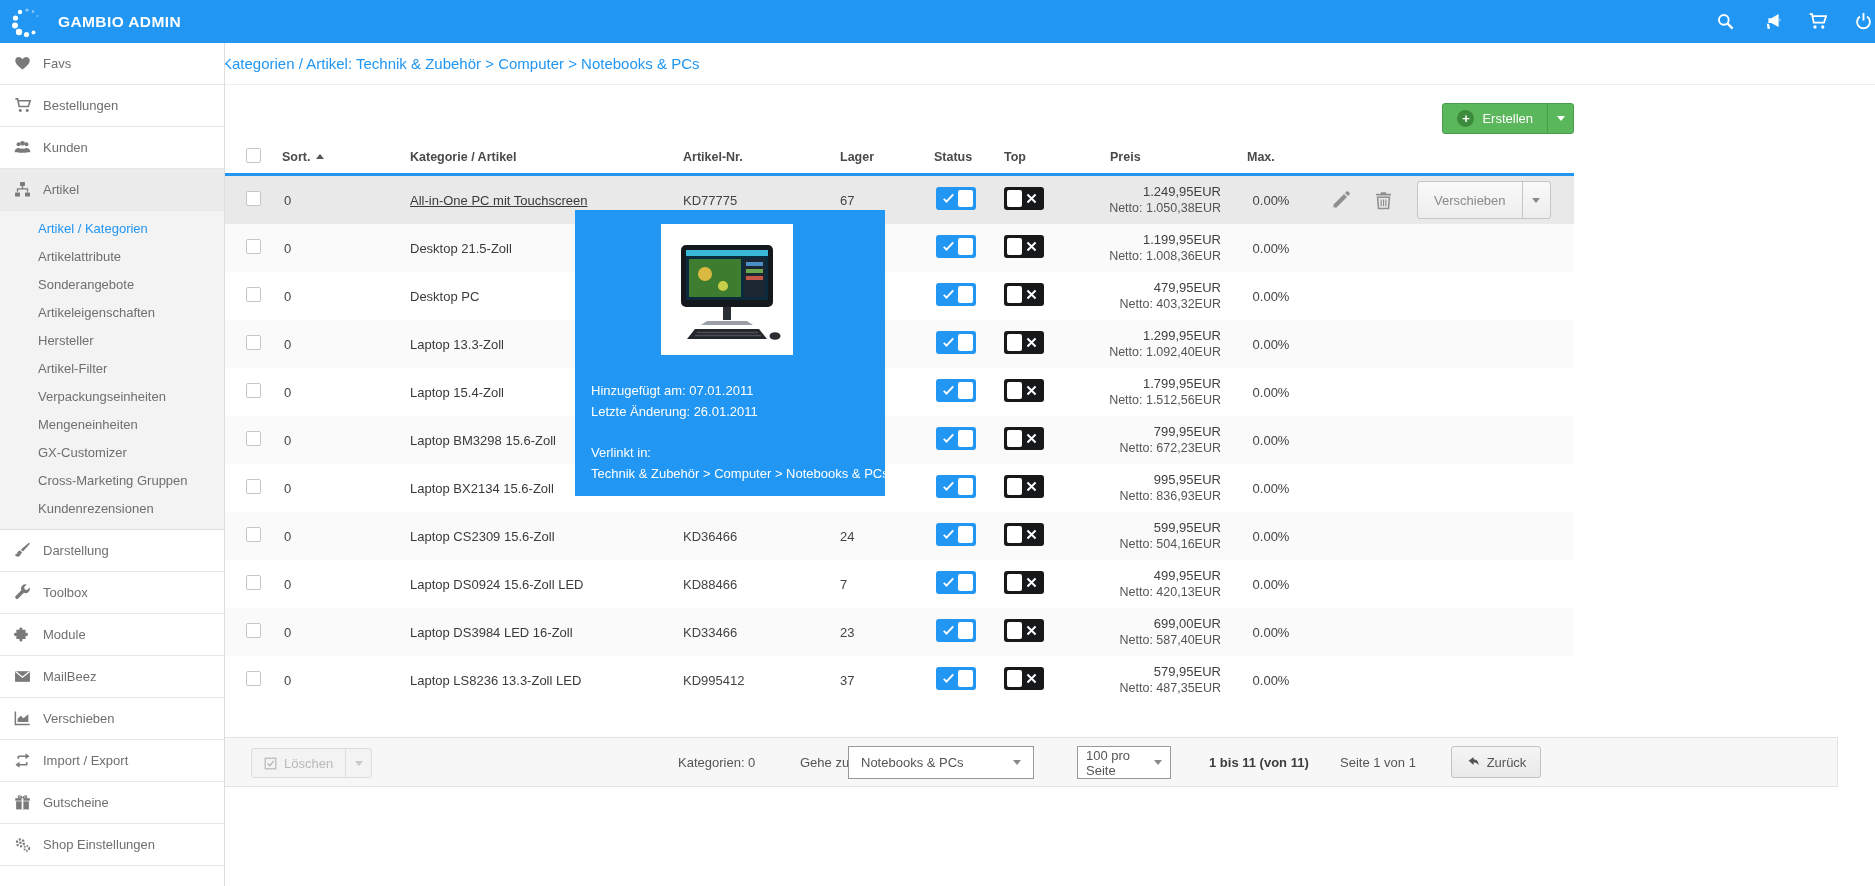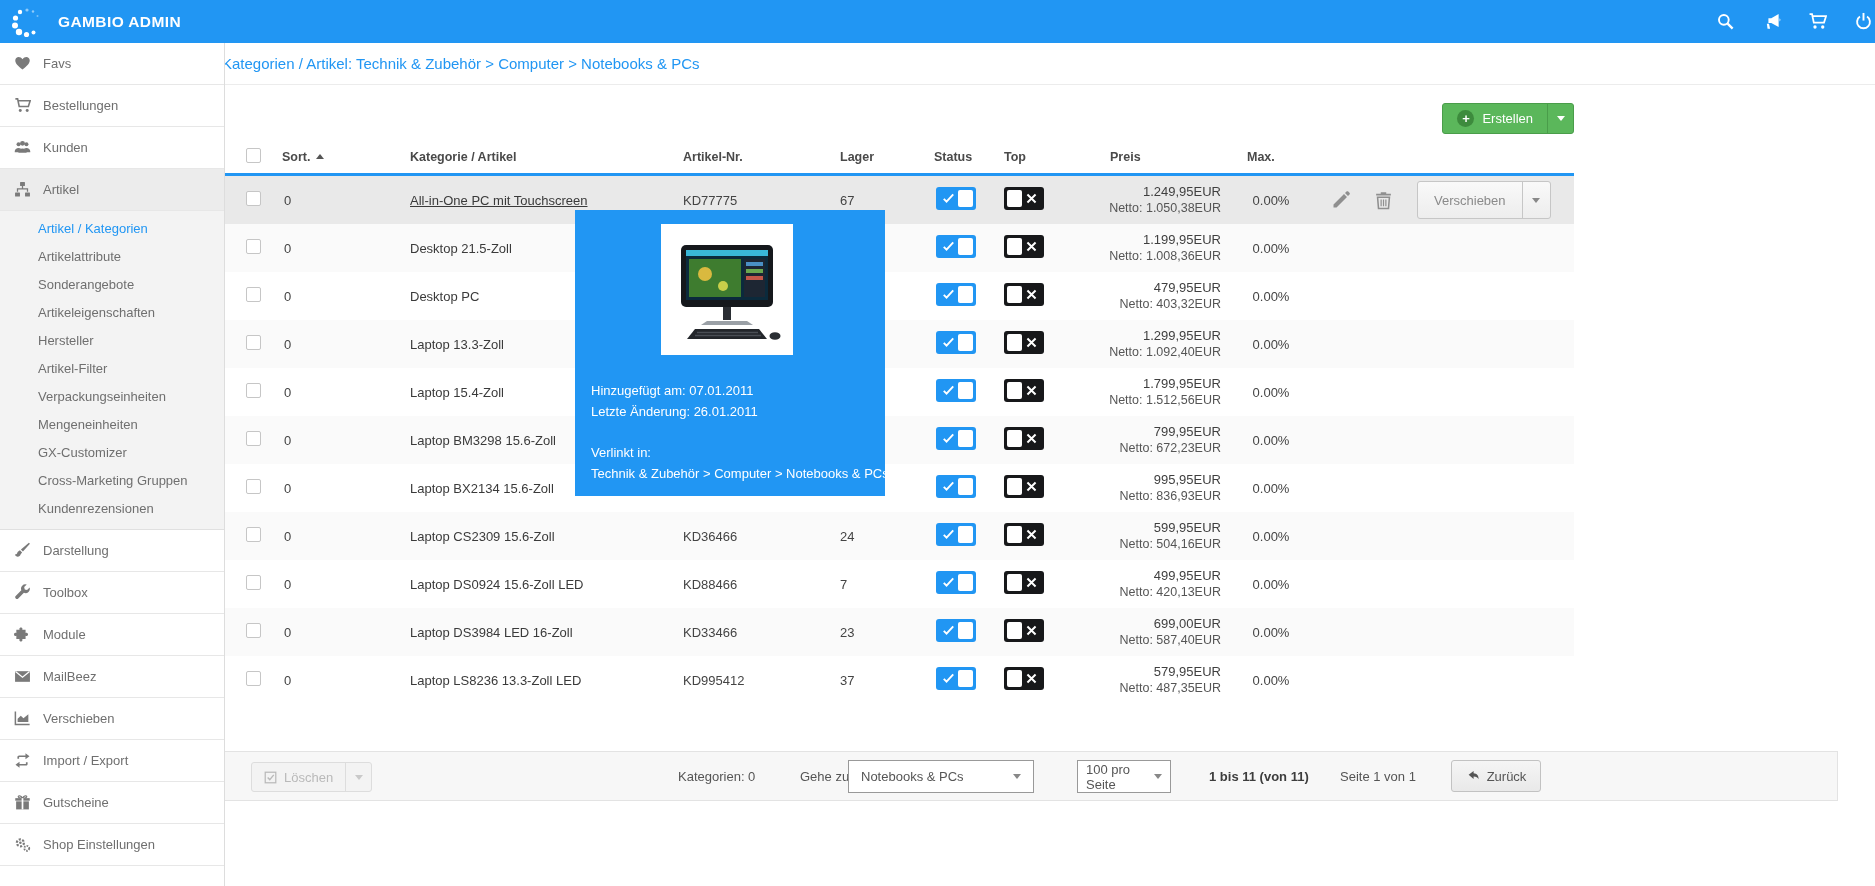--- a/index.html
+++ b/index.html
@@ -86,21 +86,21 @@
   .caret-gray { width:0; height:0; border-left:4px solid transparent; border-right:4px solid transparent; border-top:5px solid #888; }
 
   
   .tooltip { position:absolute; left:353px; top:70px; width:310px; height:286px; background:#2196f3; color:#fff; z-index:6; font-size:13px; }
   .tooltip .img-box { position:absolute; left:86px; top:14px; width:132px; height:131px; background:#fff; }
   .tooltip .img-box svg { width:120px; height:120px; margin:5px 6px; }
   .tt-dates { position:absolute; left:16px; top:170px; line-height:21px; }
   .tt-linked { position:absolute; left:16px; top:232px; line-height:21px; padding-right:10px; white-space:nowrap; }
 
   
-  .footer-bar { position:relative; margin-top:47px; width:1616px; height:50px; background:#f7f7f7; border:1px solid #e3e3e3; }
+  .footer-bar { position:relative; margin-top:33px; width:1616px; height:50px; background:#f7f7f7; border:1px solid #e3e3e3; }
   .del-group { position:absolute; left:28px; top:10px; display:flex; height:30px; border:1px solid #ddd; border-radius:3px; background:#f3f3f3; color:#b9b9b9; overflow:hidden; }
   .del-group .main-seg { display:flex; align-items:center; gap:7px; padding:0 12px; }
   .del-group .ic { width:13px; height:13px; }
   .del-group .caret-seg { width:26px; display:flex; align-items:center; justify-content:center; border-left:1px solid #ddd; }
   .caret-dis { width:0; height:0; border-left:4px solid transparent; border-right:4px solid transparent; border-top:5px solid #c9c9c9; }
   .f-text { position:absolute; top:17px; color:#555; }
   .f-cats { left:455px; }
   .f-goto-label { left:577px; }
   .f-range { left:986px; color:#3d3d3d; font-weight:bold;text-align:center; }
   .f-page { left:1117px; }

